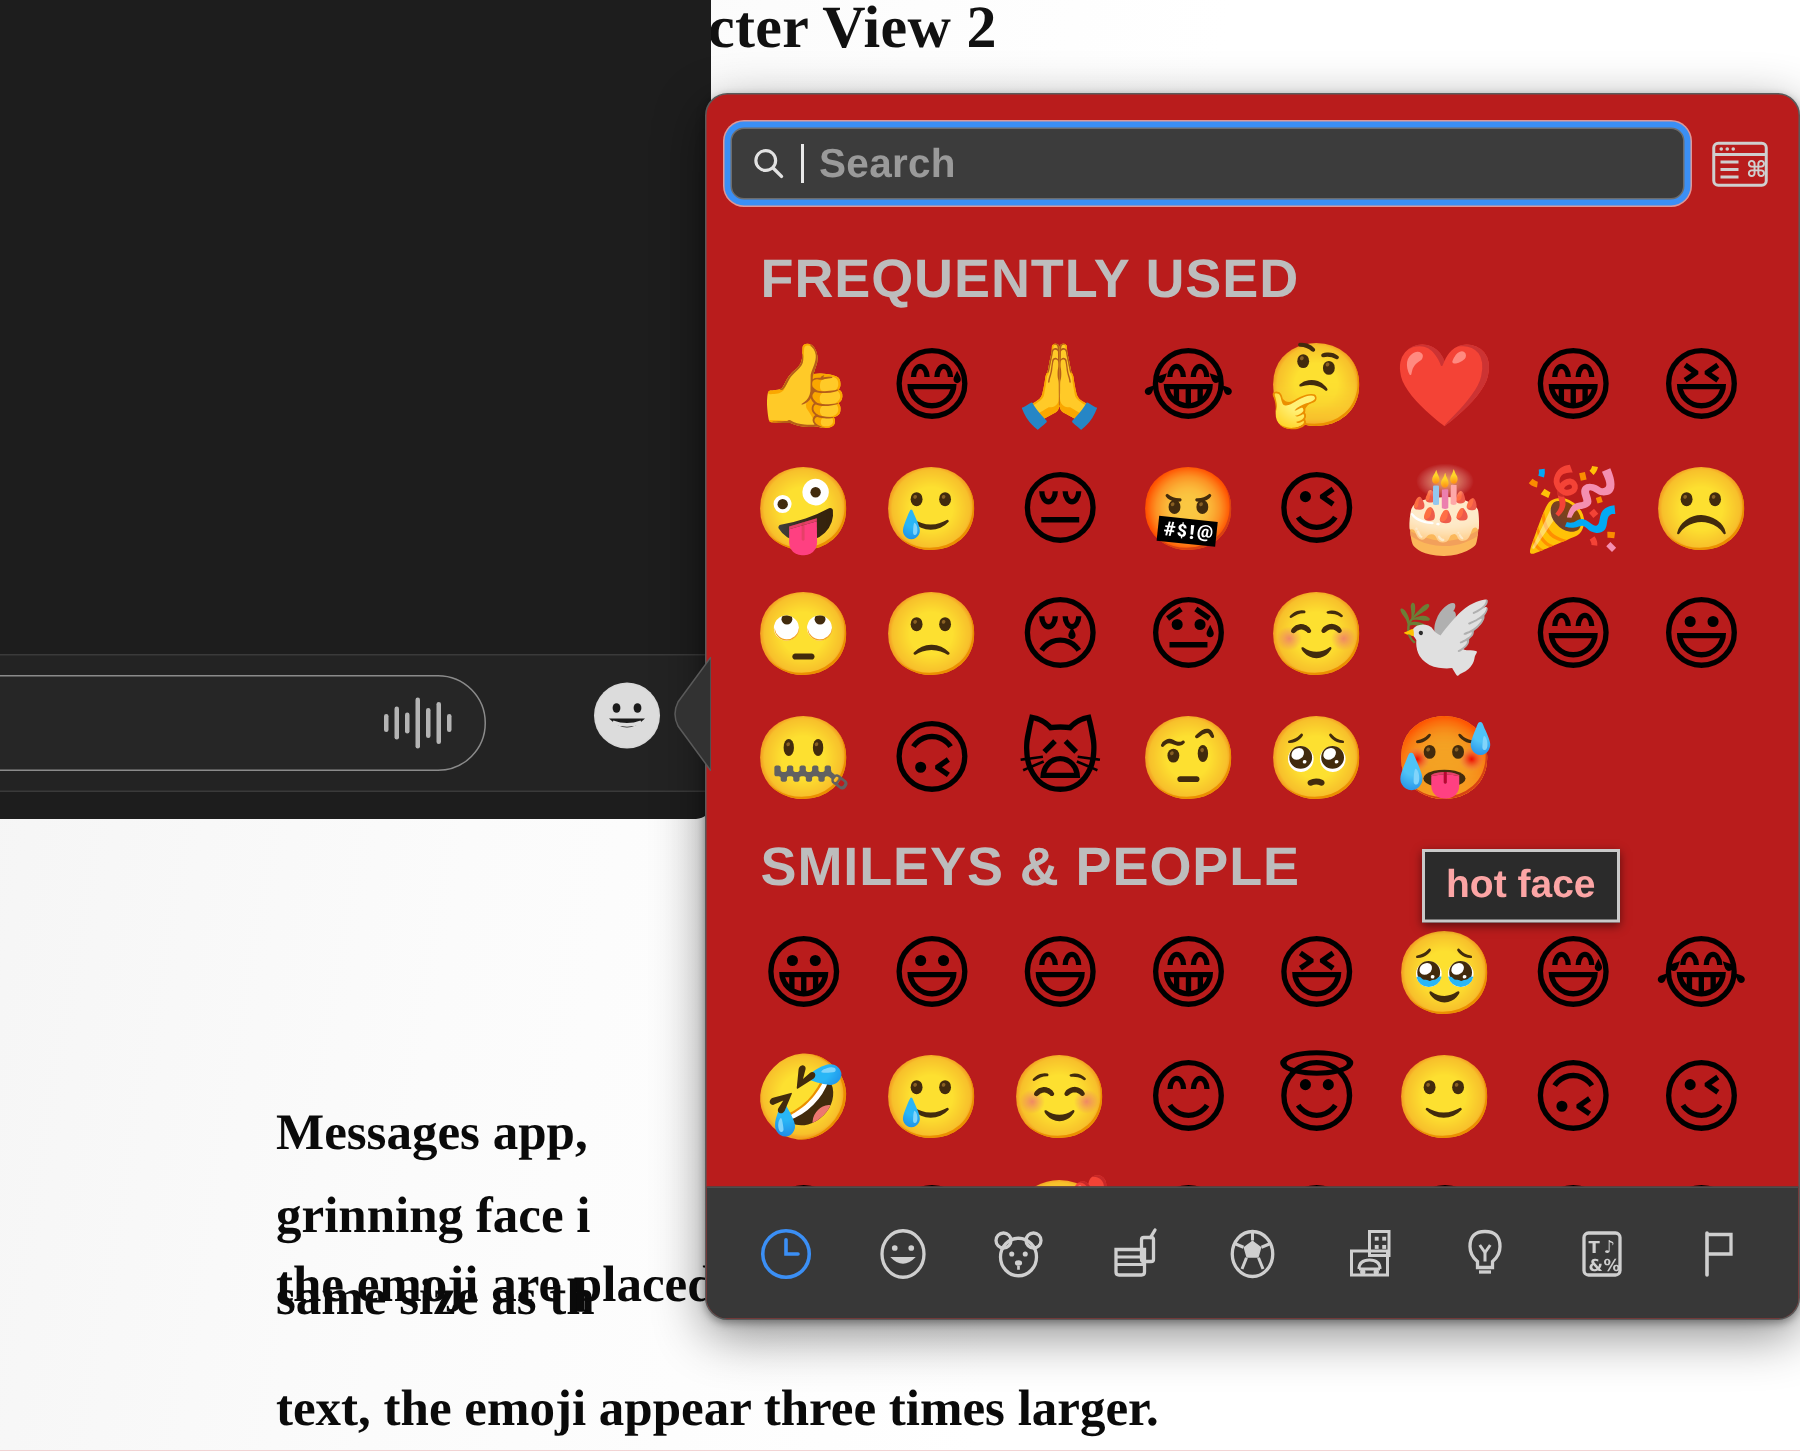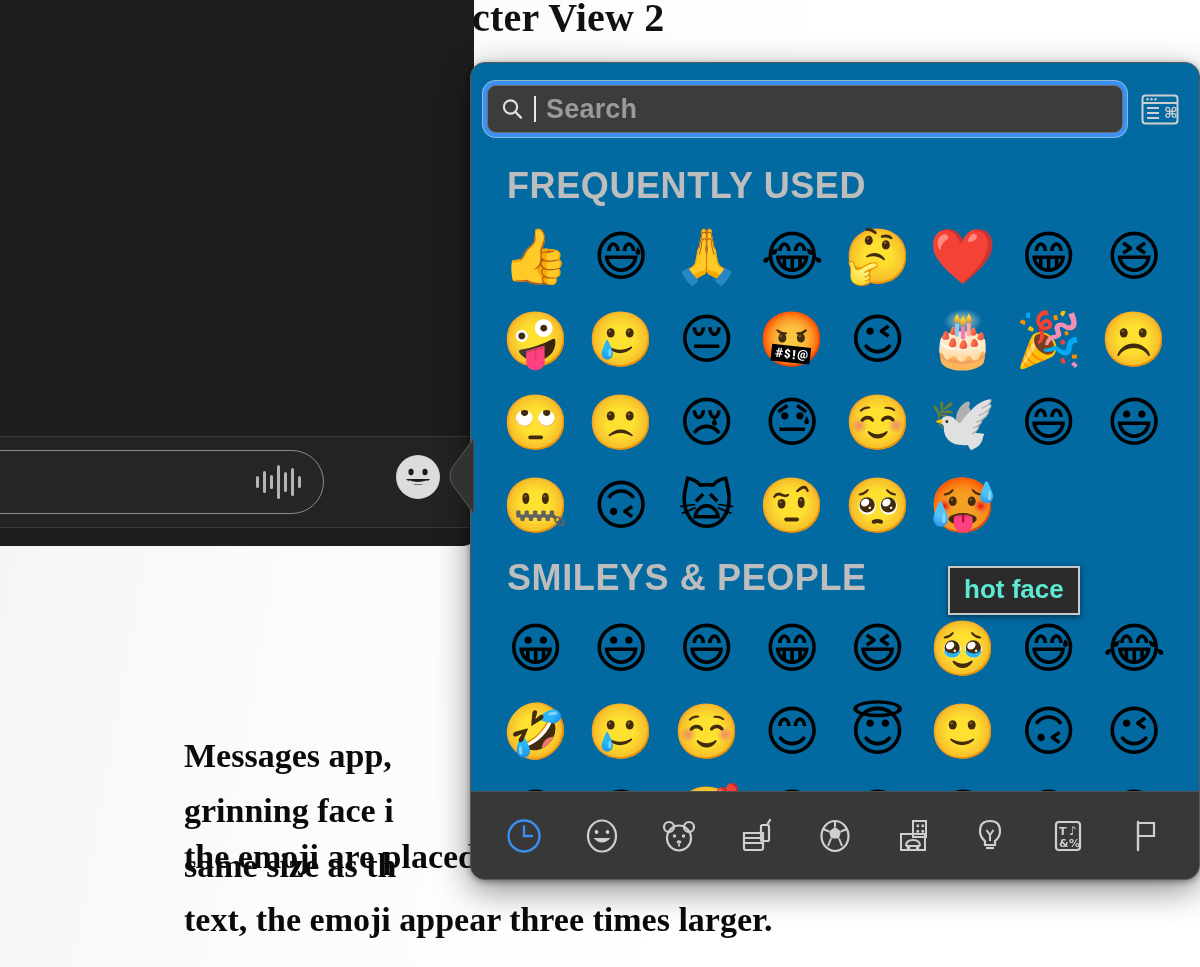--- a/index.html
+++ b/index.html
@@ -96,21 +96,21 @@
     overflow: hidden;
     z-index: 4;
   }
   .emoji-toggle svg { width: 44px; height: 44px; display: block; }
 
   
   .popover {
     position: absolute;
     left: 470px; top: 62px;
     width: 730px; height: 818px;
-    background: #0369a1;
+    background: #b91c1c;
     border-radius: 15px;
     border: 1px solid #5a5a5a;
     box-shadow: 0 10px 34px rgba(0,0,0,0.45), 0 2px 6px rgba(0,0,0,0.35);
     overflow: hidden;
     z-index: 3;
   }
   
   .popover-arrow {
     position: absolute;
     left: 448px; top: 438px;
@@ -179,21 +179,21 @@
     font-family: "DejaVu Sans", sans-serif;
     user-select: none;
   }
 
   
   .tooltip {
     position: absolute;
     left: 948px; top: 566px;
     background: #2b2b2b;
     border: 2px solid #c9c9c9;
-    color: #5eead4;
+    color: #fca5a5;
     font-size: 26px;
     padding: 6px 14px 8px;
     z-index: 6;
     white-space: nowrap;
     font-family: "Liberation Sans", sans-serif;
     box-shadow: 0 2px 6px rgba(0,0,0,0.5);
   }
 
   
   .cat-bar {
@@ -234,21 +234,21 @@
   <div class="page-bg"></div>
 
   <div class="doc-title">cter View 2</div>
 
   <div class="body-text">
     <span class="line">Messages app,</span>
     <span class="line">grinning face i</span>
     <span class="line">same size as th</span>
   </div>
   <div class="under-text">the emoji are placed by themselves in</div>
-  <div class="body-text" style="top:892px;">
+  <div class="body-text" style="top:912px;">
     <span class="line">text, the emoji appear three times larger.</span>
   </div>
 
   <div class="messages-window">
     <div class="messages-thread"></div>
     <div class="compose-bar">
       <div class="compose-field">
         <span class="waveform">
           <i></i>
             <i></i>

